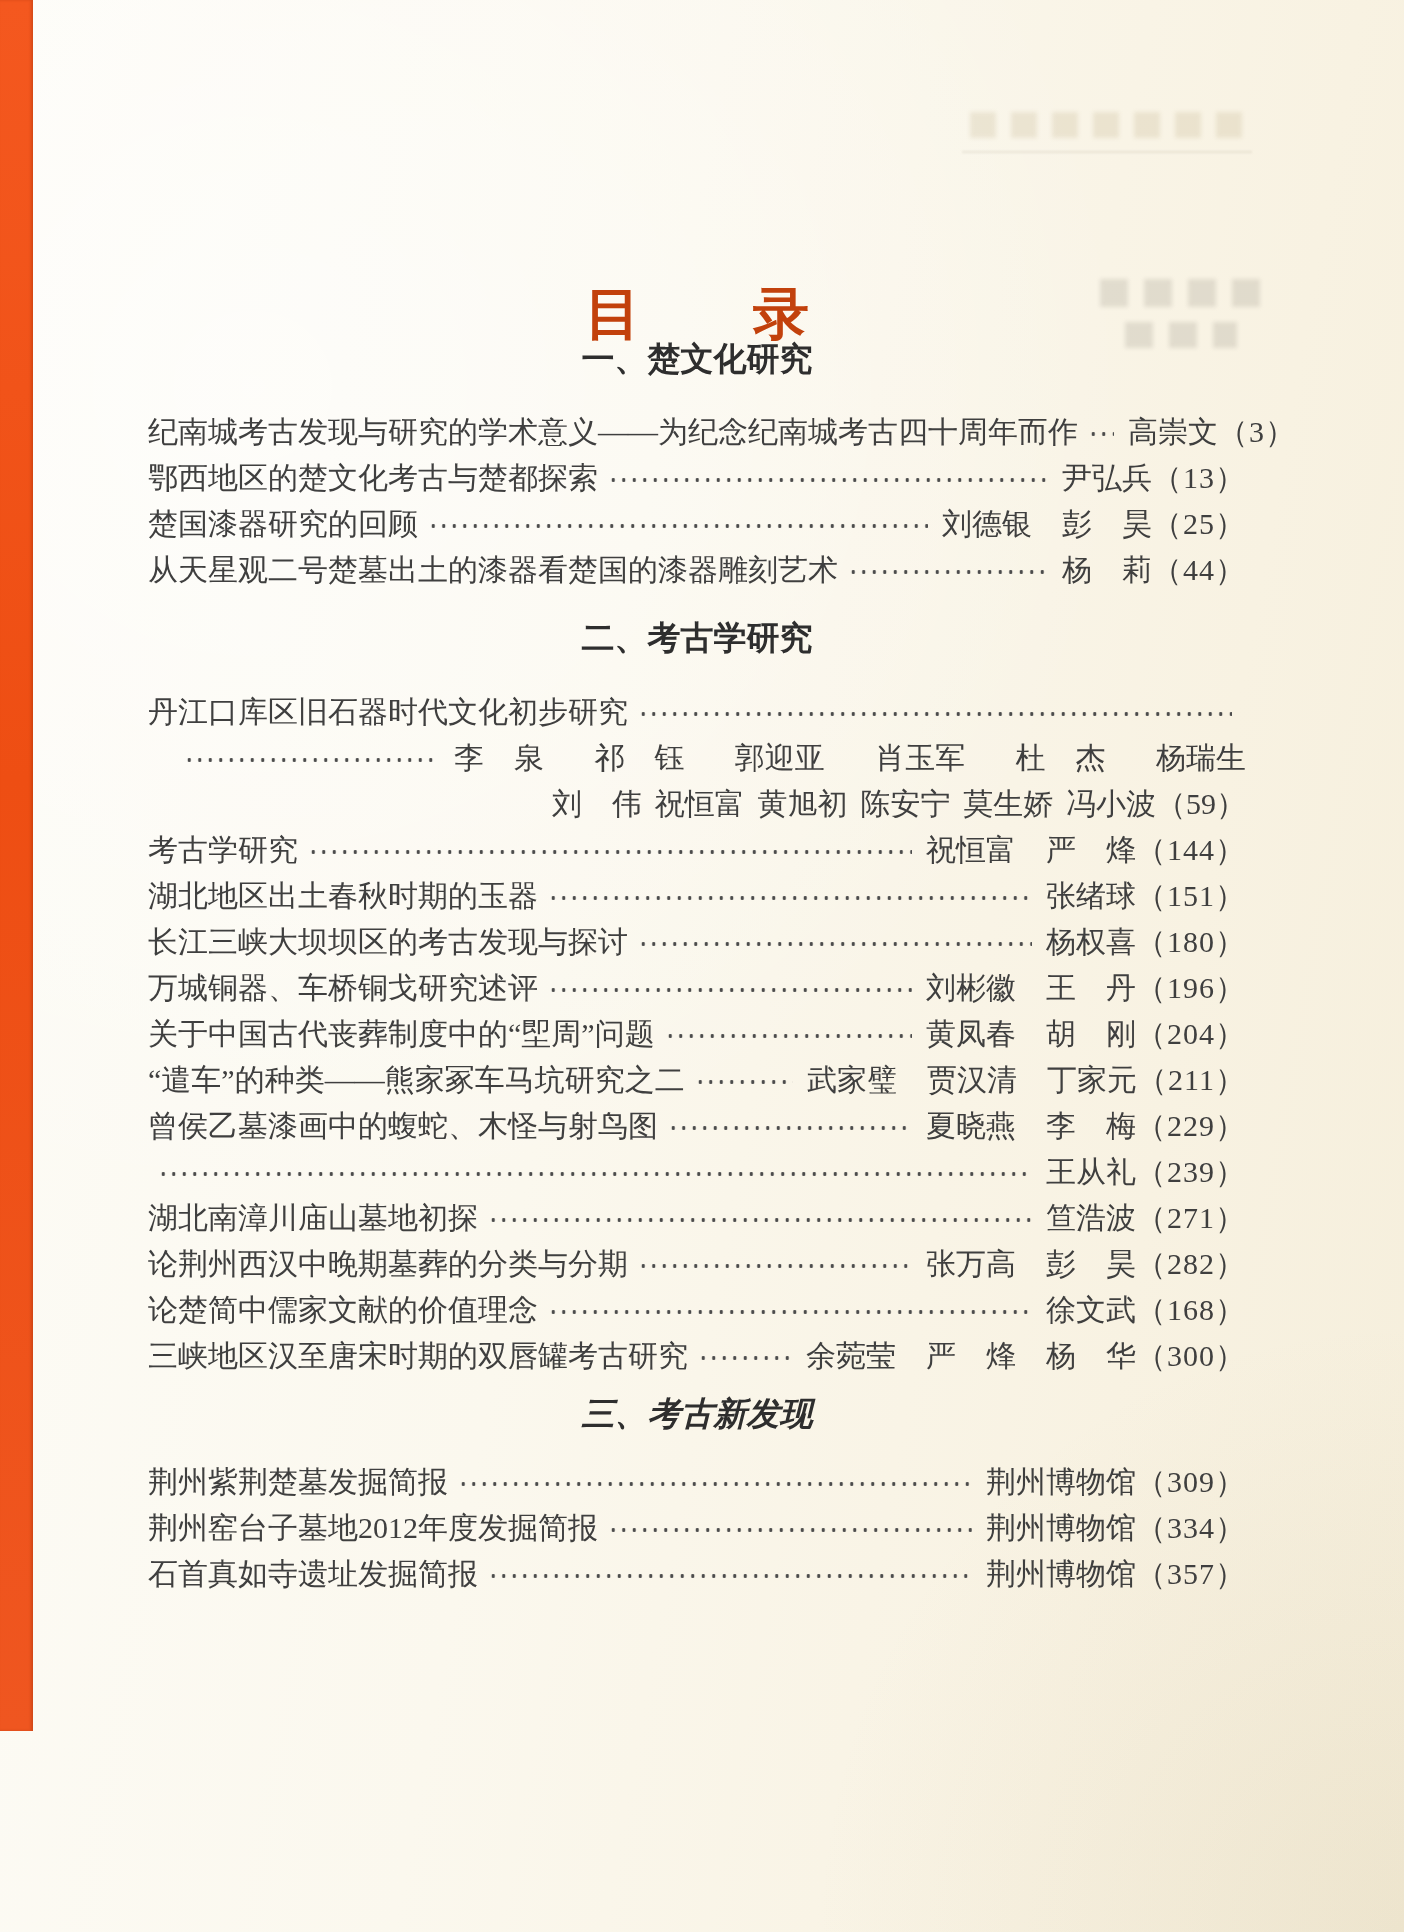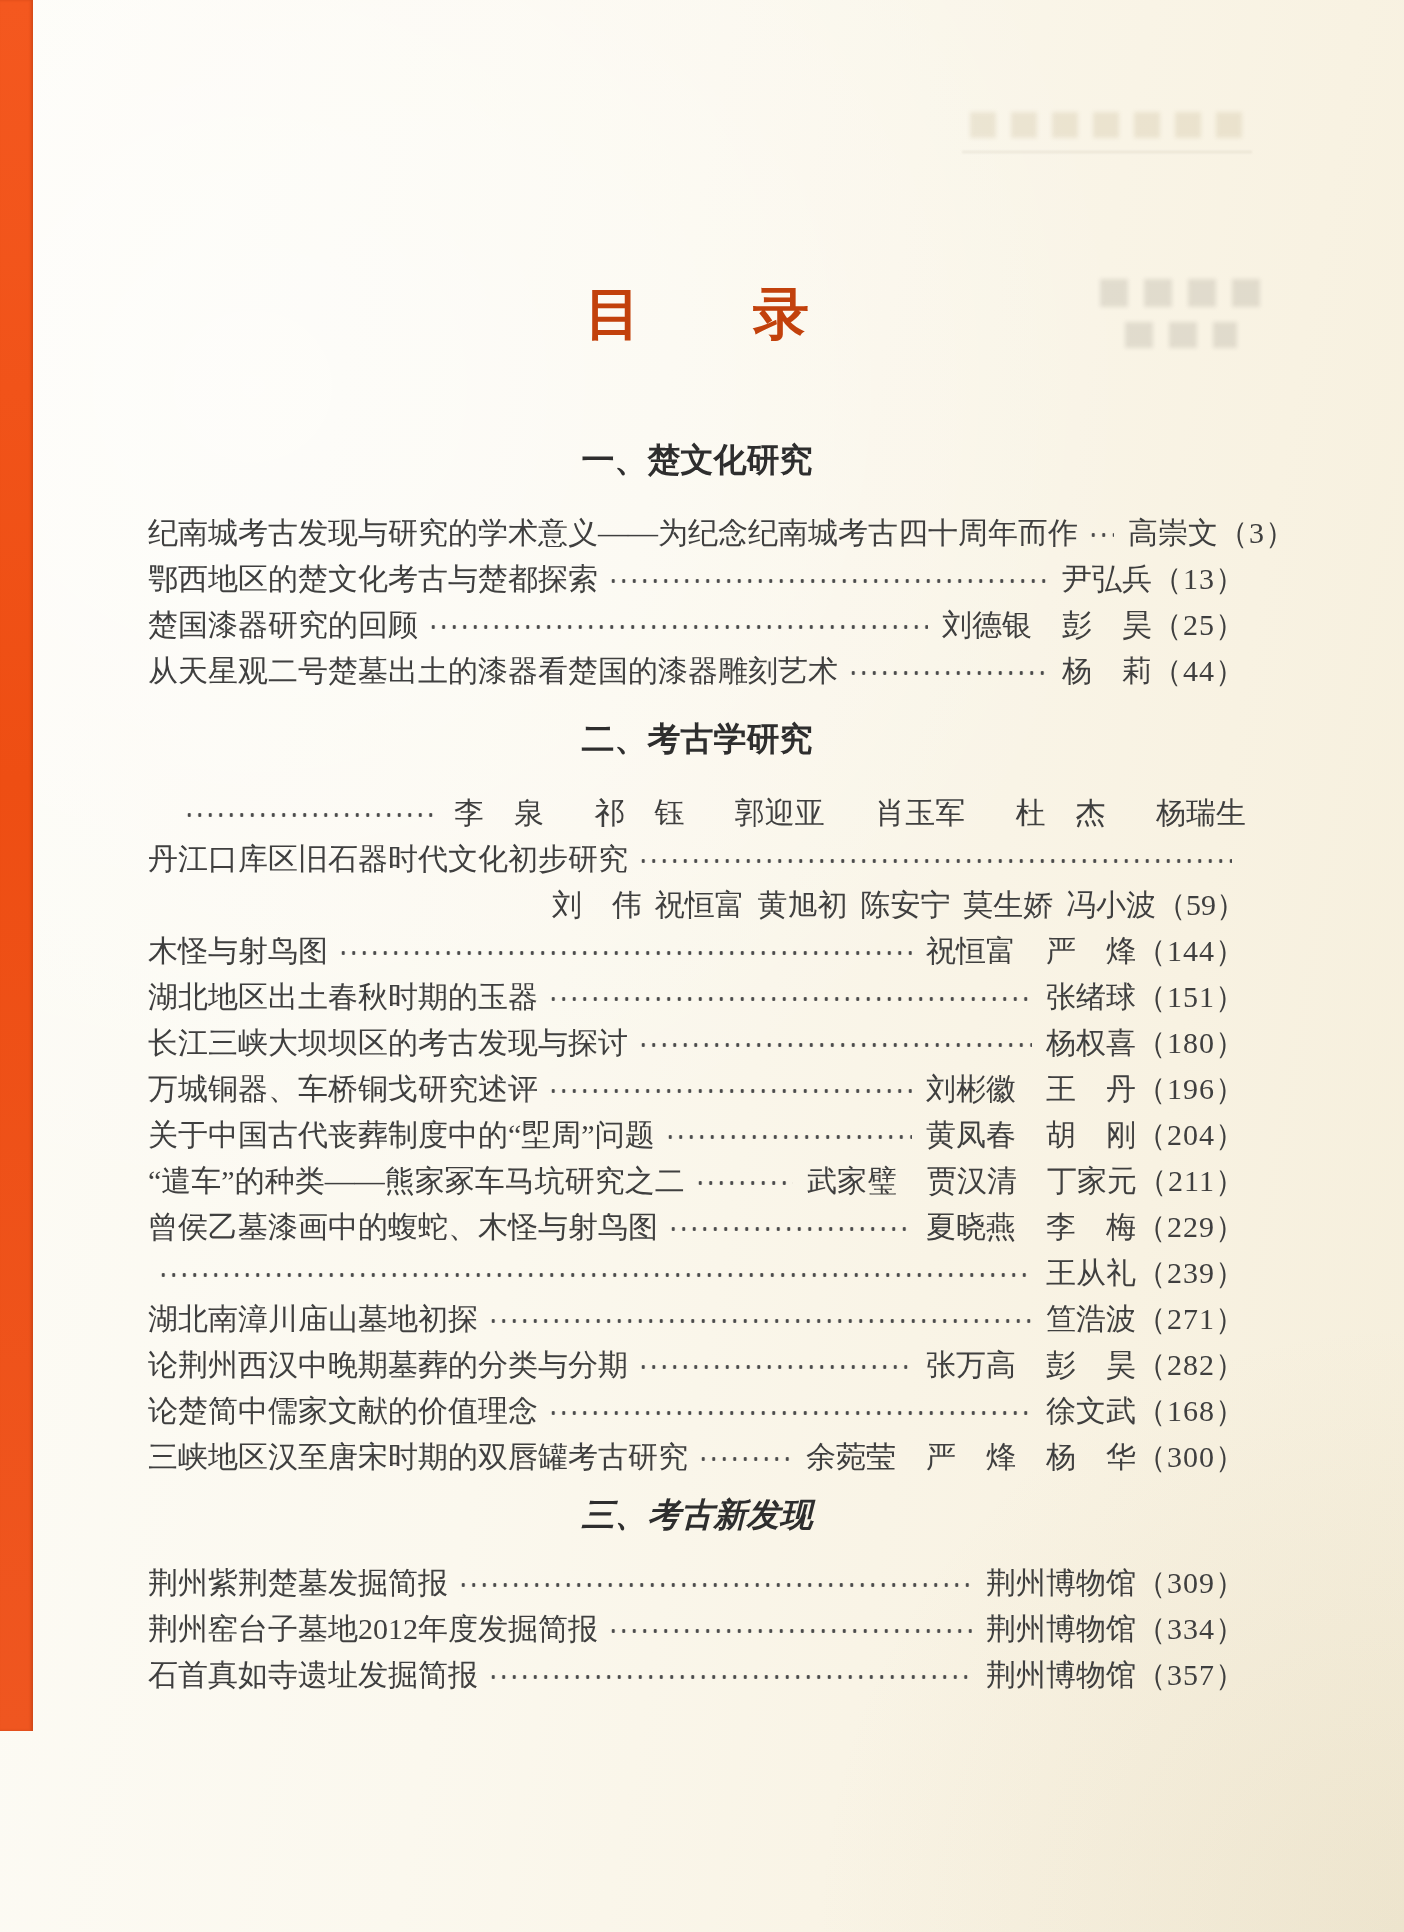--- a/index.html
+++ b/index.html
@@ -34,21 +34,21 @@
   .content{position:absolute;left:148px;right:158px;top:0;color:#3f3f3f;}
   .toc-title{
     margin:286px 0 0 0;text-align:center;
     font-size:56px;line-height:56px;font-weight:700;color:#c2410c;
   }
   .section-heading{
     margin:0;text-align:center;font-weight:700;color:#2e2e2e;
     font-size:33px;line-height:34px;
     font-family:"Liberation Sans","DejaVu Sans",sans-serif;
   }
-  .sh-1{margin-top:101px;}
+  .sh-1{}
   .sh-2{margin-top:28px;}
   .sh-3{margin-top:18px;font-style:italic;}
   .entries{margin:0;padding:0;list-style:none;}
   .entries-1{margin-top:33px;}
   .entries-2{margin-top:34px;}
   .entries-3{margin-top:28px;}
   .row{
     display:flex;align-items:flex-end;
     font-size:30px;line-height:46px;height:46px;white-space:nowrap;
   }
@@ -109,50 +109,50 @@
     <span class="dots"></span>
     <span class="authors">杨　莉</span>
     <span class="pagenum">（44）</span>
   </li>
 </ul>
   </section>
 
   <section>
     <h2 class="section-heading sh-2">二、考古学研究</h2>
     <ul class="entries entries-2">
+  <li class="row">
+    <span class="etitle">丹江口库区旧石器时代文化初步研究</span>
+    <span class="dots"></span>
+  </li>
+
   <li class="row row-spread-a">
     <span class="dots dots-fixed"></span>
     <span class="spread-names">
               <span>李　泉</span>
               <span>祁　钰</span>
               <span>郭迎亚</span>
               <span>肖玉军</span>
               <span>杜　杰</span>
               <span>杨瑞生</span>
             </span>
   </li>
 
-  <li class="row">
-    <span class="etitle">丹江口库区旧石器时代文化初步研究</span>
-    <span class="dots"></span>
-  </li>
-
   <li class="row row-spread-b">
     <span class="spread-names">
               <span>刘　伟</span>
               <span>祝恒富</span>
               <span>黄旭初</span>
               <span>陈安宁</span>
               <span>莫生娇</span>
               <span>冯小波（59）</span>
             </span>
   </li>
 
   <li class="row">
-    <span class="etitle">木怪与射鸟图</span>
+    <span class="etitle">考古学研究</span>
     <span class="dots"></span>
     <span class="authors">祝恒富　严　烽</span>
     <span class="pagenum">（144）</span>
   </li>
 
   <li class="row">
     <span class="etitle">湖北地区出土春秋时期的玉器</span>
     <span class="dots"></span>
     <span class="authors">张绪球</span>
     <span class="pagenum">（151）</span>

